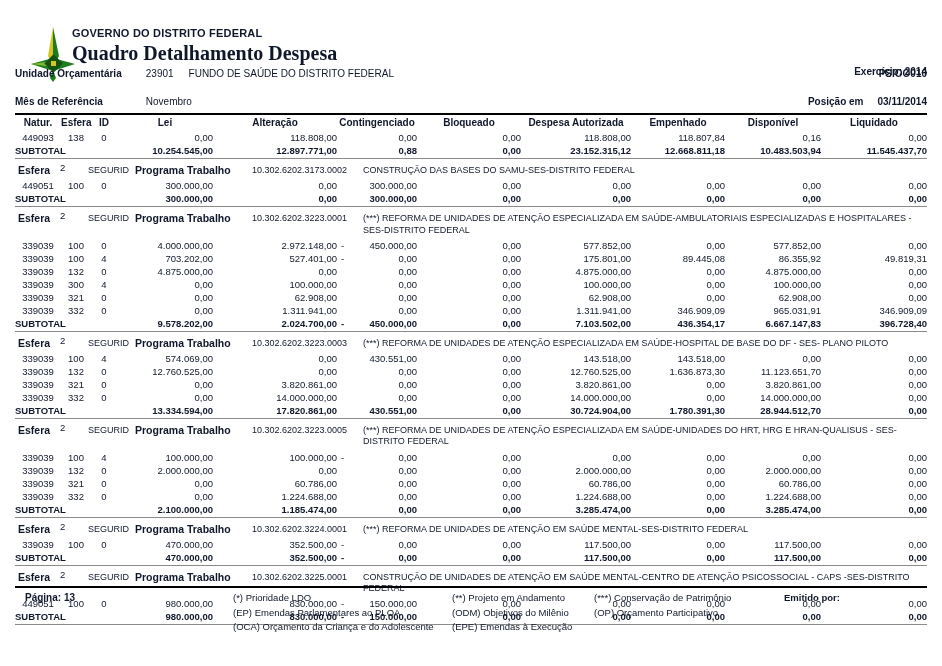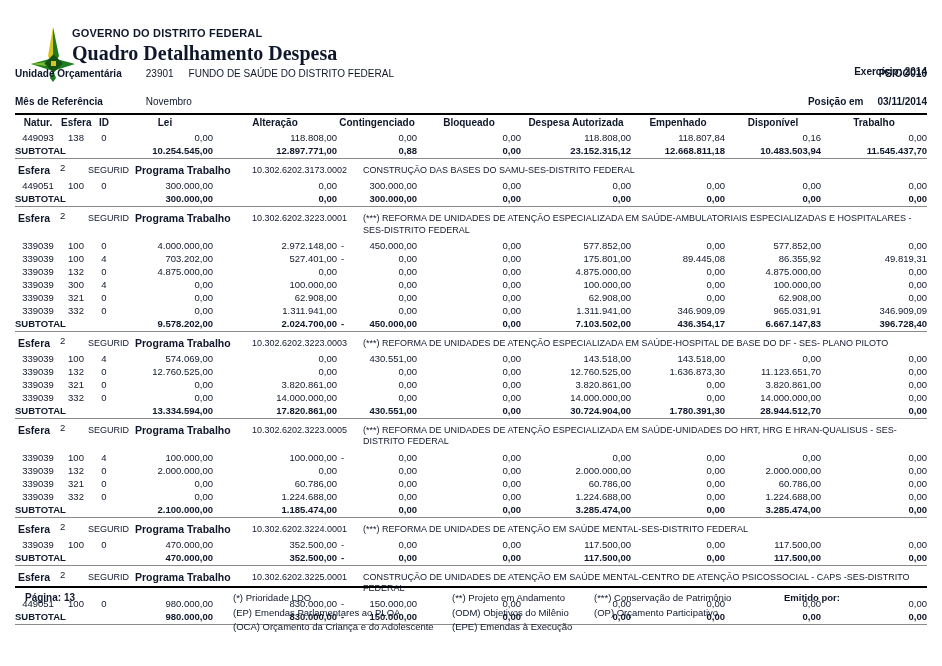--- a/index.html
+++ b/index.html
@@ -103,21 +103,21 @@
           <th>Natur.</th>
           <th>Esfera</th>
           <th>ID</th>
           <th>Lei</th>
           <th>Alteração</th>
           <th>Contingenciado</th>
           <th>Bloqueado</th>
           <th>Despesa Autorizada</th>
           <th>Empenhado</th>
           <th>Disponível</th>
-          <th>Trabalho</th>
+          <th>Liquidado</th>
         </tr>
       </thead>
     <tbody id="qdd-body">
         <tr>
           <td class="c">449093</td>
           <td class="c">138</td>
           <td class="c">0</td>
           <td class="num">0,00</td>
           <td class="num">118.808,00</td>
           <td class="num">0,00</td>

